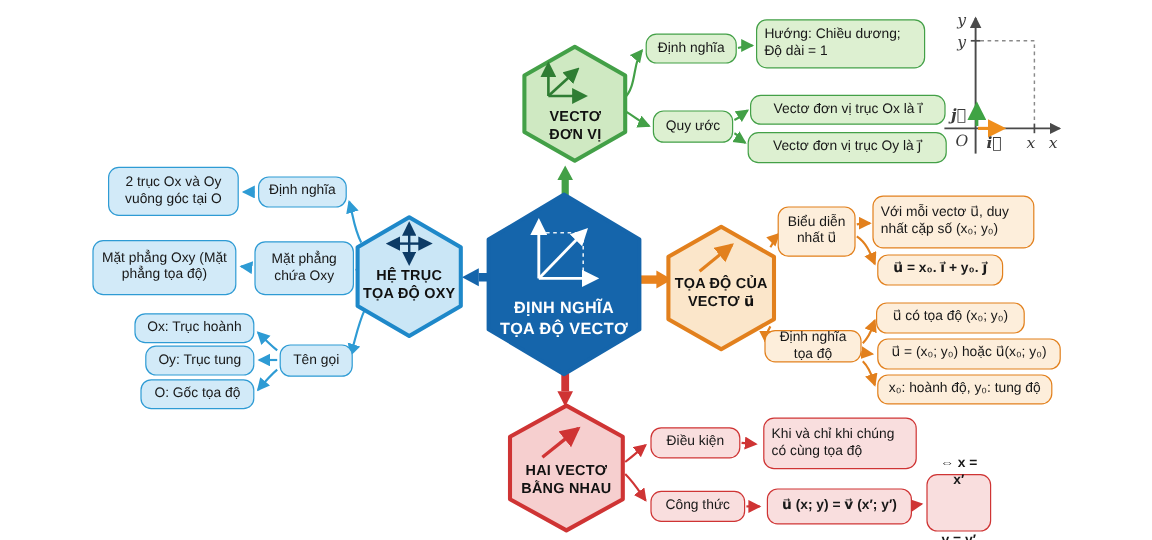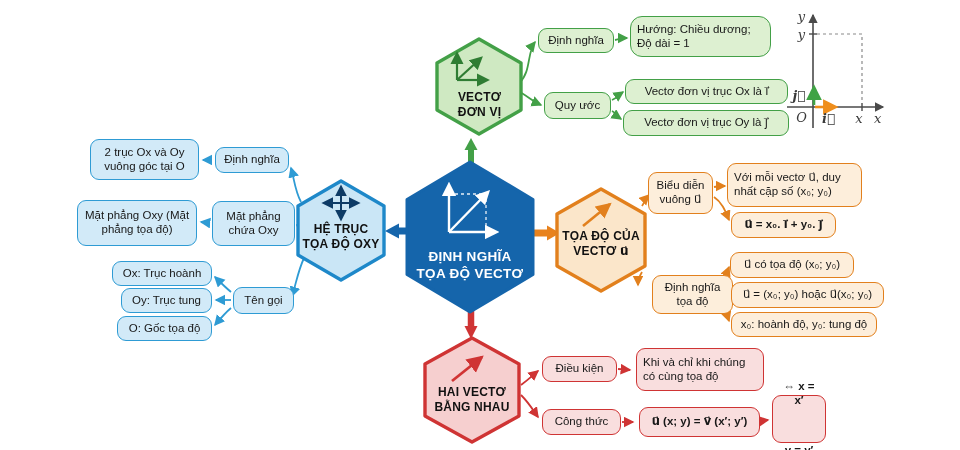--- a/index.html
+++ b/index.html
@@ -173,38 +173,38 @@
 <div class="hexlab" style="left:553px;top:229px;width:96px;">
   <span>TỌA ĐỘ CỦA</span>
   <span>VECTƠ u⃗</span>
 </div>
 <div class="hexlab" style="left:423px;top:385px;width:98px;">
   <span>HAI VECTƠ</span>
   <span>BẰNG NHAU</span>
 </div>
 
 <div class="box g" style="left:538px;top:28px;width:76px;height:25px;">Định nghĩa</div>
-<div class="box g la" style="left:630px;top:16px;width:141px;height:41px;border-radius:12px;">Hướng: Chiều dương; Độ dài = 1</div>
+<div class="box g la" style="left:630px;top:16px;width:141px;height:41px;">Hướng: Chiều dương; Độ dài = 1</div>
 <div class="box g" style="left:544px;top:92px;width:67px;height:27px;">Quy ước</div>
 <div class="box g nw" style="left:625px;top:79px;width:163px;height:25px;">Vectơ đơn vị trục Ox là i⃗</div>
 <div class="box g nw" style="left:623px;top:110px;width:166px;height:26px;">Vectơ đơn vị trục Oy là j⃗</div>
 
 <div class="box b" style="left:215px;top:147px;width:74px;height:26px;">Định nghĩa</div>
 <div class="box b" style="left:90px;top:139px;width:109px;height:41px;">2 trục Ox và Oy vuông góc tại O</div>
 <div class="box b" style="left:212px;top:201px;width:83px;height:45px;">Mặt phẳng chứa Oxy</div>
 <div class="box b" style="left:77px;top:200px;width:120px;height:46px;">Mặt phẳng Oxy (Mặt phẳng tọa độ)</div>
 <div class="box b" style="left:233px;top:287px;width:61px;height:27px;">Tên gọi</div>
 <div class="box b nw" style="left:112px;top:261px;width:100px;height:25px;">Ox: Trục hoành</div>
 <div class="box b nw" style="left:121px;top:288px;width:91px;height:25px;">Oy: Trục tung</div>
 <div class="box b nw" style="left:117px;top:316px;width:95px;height:25px;">O: Gốc tọa độ</div>
 
-<div class="box o" style="left:648px;top:172px;width:65px;height:42px;">Biểu diễn vuông u⃗</div>
+<div class="box o" style="left:648px;top:172px;width:65px;height:42px;">Biểu diễn nhất u⃗</div>
 <div class="box o la" style="left:727px;top:163px;width:135px;height:44px;">Với mỗi vectơ u⃗, duy nhất cặp số (x₀; y₀)</div>
 <div class="box o nw bold" style="left:731px;top:212px;width:105px;height:26px;">u⃗ = x₀. i⃗ + y₀. j⃗</div>
-<div class="box o" style="left:652px;top:275px;width:81px;height:39px;">Định nghĩa tọa độ</div>
+<div class="box o" style="left:637px;top:275px;width:81px;height:27px;">Định nghĩa tọa độ</div>
 <div class="box o nw" style="left:730px;top:252px;width:124px;height:26px;">u⃗ có tọa độ (x₀; y₀)</div>
 <div class="box o nw" style="left:731px;top:282px;width:153px;height:26px;">u⃗ = (x₀; y₀) hoặc u⃗(x₀; y₀)</div>
 <div class="box o nw" style="left:731px;top:312px;width:146px;height:25px;">x₀: hoành độ, y₀: tung độ</div>
 
 <div class="box r" style="left:542px;top:356px;width:75px;height:26px;">Điều kiện</div>
 <div class="box r la" style="left:636px;top:348px;width:128px;height:43px;">Khi và chỉ khi chúng có cùng tọa độ</div>
 <div class="box r" style="left:542px;top:409px;width:79px;height:26px;">Công thức</div>
 <div class="box r nw bold" style="left:639px;top:407px;width:121px;height:30px;">u⃗ (x; y) = v⃗ (x′; y′)</div>
 <div class="box r bold col" style="left:772px;top:395px;width:54px;height:48px;gap:36px;">
   <span>⇔ x = x′</span>

